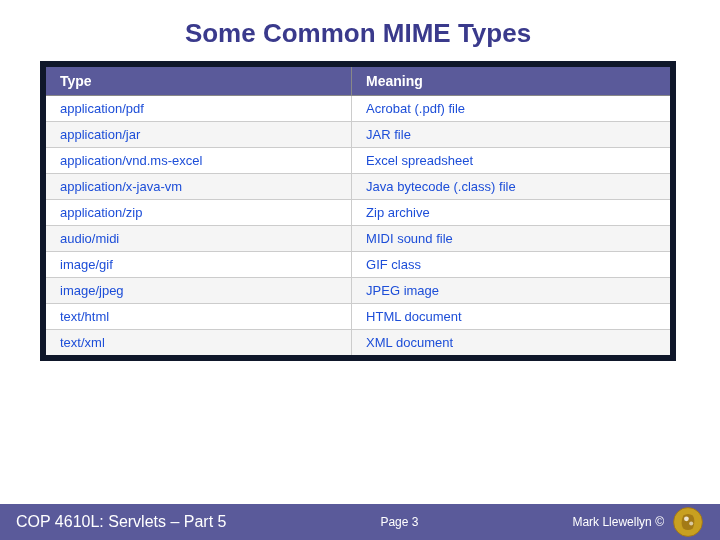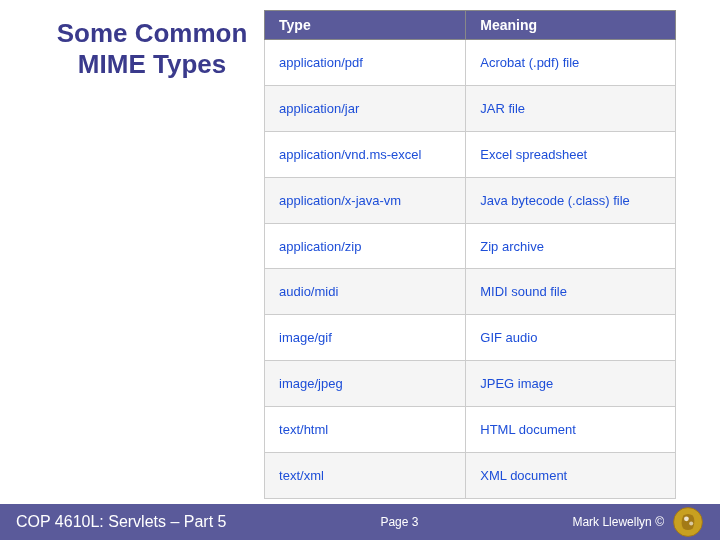--- a/index.html
+++ b/index.html
@@ -18,36 +18,36 @@
       height: 540px;
       display: flex;
       flex-direction: column;
       background: #fff;
     }
 
     .main-content {
       flex: 1;
       padding: 10px 44px 5px 40px;
       display: flex;
-      flex-direction: row;
+      flex-direction: column;
     }
 
     .title {
       text-align: center;
       font-size: 26px;
       font-weight: bold;
       color: #3a3a8c;
       margin-bottom: 12px;
       padding-top: 8px;
     }
 
     .mime-table {
       width: 100%;
       border-collapse: collapse;
-      border: 1px solid #0f172a;
+      border: 6px solid #0f172a;
     }
 
     .mime-table th {
       background-color: #5a5a9a;
       color: #ffffff;
       font-size: 14px;
       font-weight: bold;
       padding: 6px 14px;
       text-align: left;
       border: 1px solid #888;
@@ -140,21 +140,21 @@
           <tr>
             <td>application/zip</td>
             <td>Zip archive</td>
           </tr>
           <tr>
             <td>audio/midi</td>
             <td>MIDI sound file</td>
           </tr>
           <tr>
             <td>image/gif</td>
-            <td>GIF audio</td>
+            <td>GIF class</td>
           </tr>
           <tr>
             <td>image/jpeg</td>
             <td>JPEG image</td>
           </tr>
           <tr>
             <td>text/html</td>
             <td>HTML document</td>
           </tr>
           <tr>

